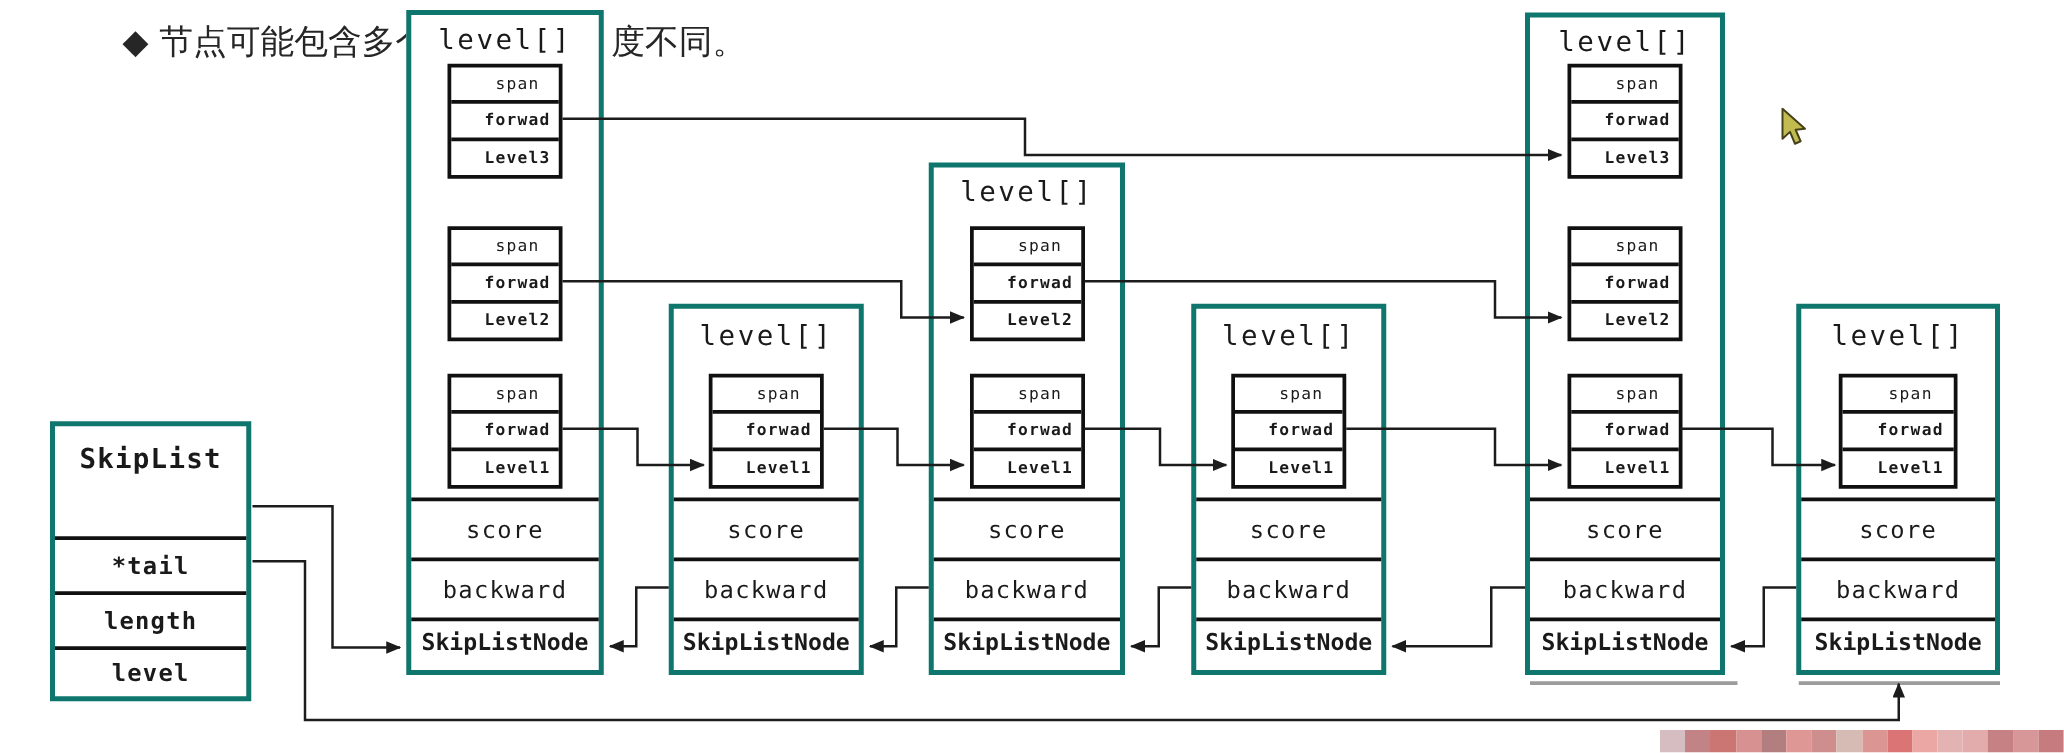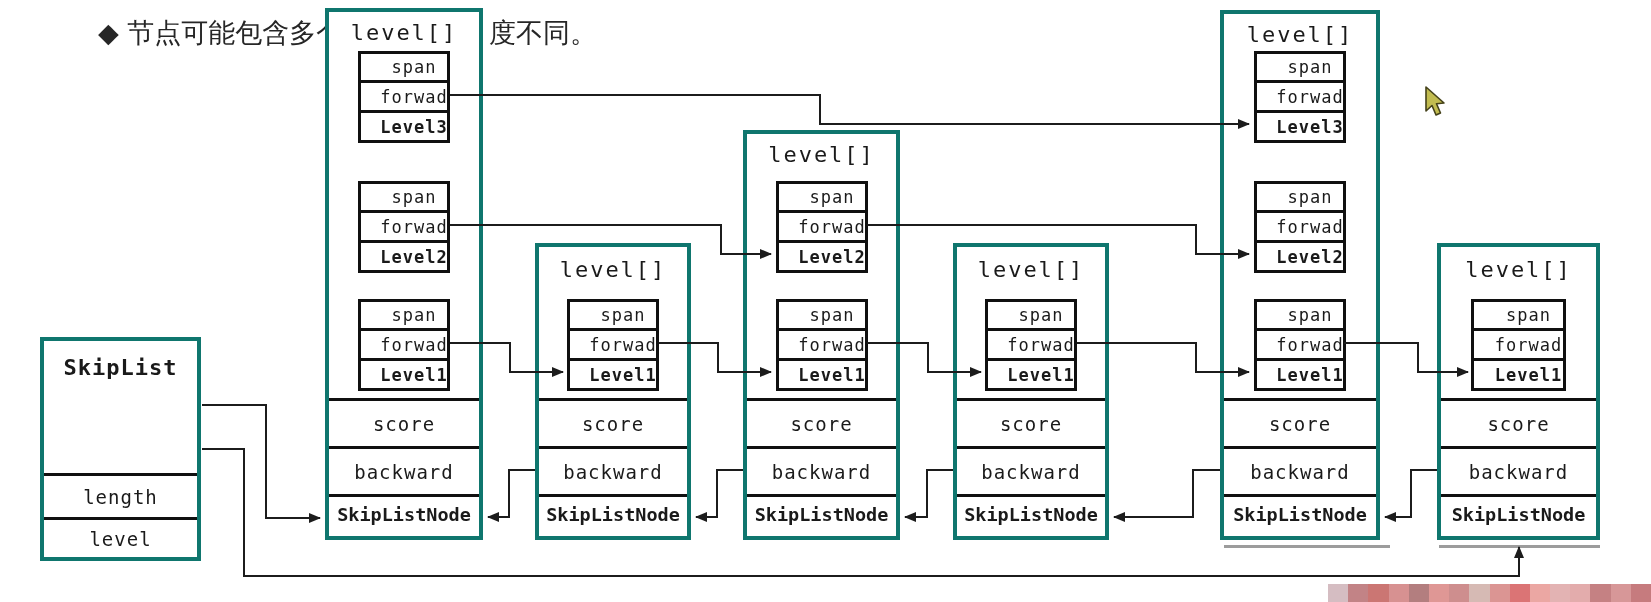--- a/index.html
+++ b/index.html
@@ -7,24 +7,24 @@
        font-family:"DejaVu Sans Mono","Liberation Mono",monospace;color:#1a1a1a;}
   .abs{position:absolute;}
   
   .heading{font-family:"DejaVu Sans","Liberation Sans",sans-serif;
            font-size:27px;color:#262626;white-space:nowrap;z-index:1;}
   
   .box{position:absolute;background:#ffffff;border:4px solid #0f766e;box-sizing:border-box;z-index:2;}
   .sl-row{position:absolute;left:0;right:0;display:flex;align-items:center;justify-content:center;
           font-size:19px;letter-spacing:1px;box-sizing:border-box;}
   .sl-title{font-weight:bold;font-size:22px;letter-spacing:1px;}
-  .bt{border-top:3px solid #101010;}
+  .bt{border-top:3px solid #101010;font-weight:bold;}
   .node-title{position:absolute;left:0;right:0;text-align:center;font-size:22px;letter-spacing:2px;}
   .lvl-group{position:absolute;border:3px solid #101010;box-sizing:border-box;background:#fff;}
-  .lvl-row{display:flex;align-items:center;justify-content:center;font-size:17px;letter-spacing:1px;
+  .lvl-row{display:flex;align-items:center;justify-content:center;font-size:13px;letter-spacing:1px;
            height:26px;box-sizing:content-box;padding-left:20px;}
   .lvl-row.bt{height:27px;}
   .lvl-bold{font-weight:bold;}
   .node-row{position:absolute;left:0;right:0;display:flex;align-items:center;justify-content:center;
             font-size:19px;letter-spacing:1px;box-sizing:border-box;border-top:3px solid #101010;}
   .node-row.bold{font-weight:bold;font-size:18.5px;letter-spacing:0;}
   
   #arrows{position:absolute;left:0;top:0;z-index:3;pointer-events:none;}
   
   .shadow-line{position:absolute;height:3px;background:#9c9c9c;z-index:1;}
@@ -33,20 +33,21 @@
   #cursor{position:absolute;z-index:5;}
 </style>
 </head>
 <body>
 
 <div class="abs heading" style="left:98px;top:15px;">◆ 节点可能包含多个</div>
 <div class="abs heading" style="left:489px;top:15px;">度不同。</div>
 
 <div class="box" style="left:40px;top:337px;width:161px;height:224px;">
   <div class="sl-row sl-title" style="top:0;height:53px;">SkipList</div>
+  <div class="sl-row bt" style="top:88px;height:44px;">*tail</div>
   <div class="sl-row bt" style="top:132px;height:44px;">length</div>
   <div class="sl-row bt" style="top:176px;height:40px;">level</div>
 </div>
 
 <div id="nodes">
     <div class="box" style="left: 325px; top: 8px; width: 158px; height: 532px;">
       <div class="node-title" style="top: 8px;">level[]</div>
       <div class="lvl-group" style="top: 39px; left: 29px; width: 92px;">
         <div class="lvl-row">span</div>
         <div class="lvl-row bt">forwad</div>

